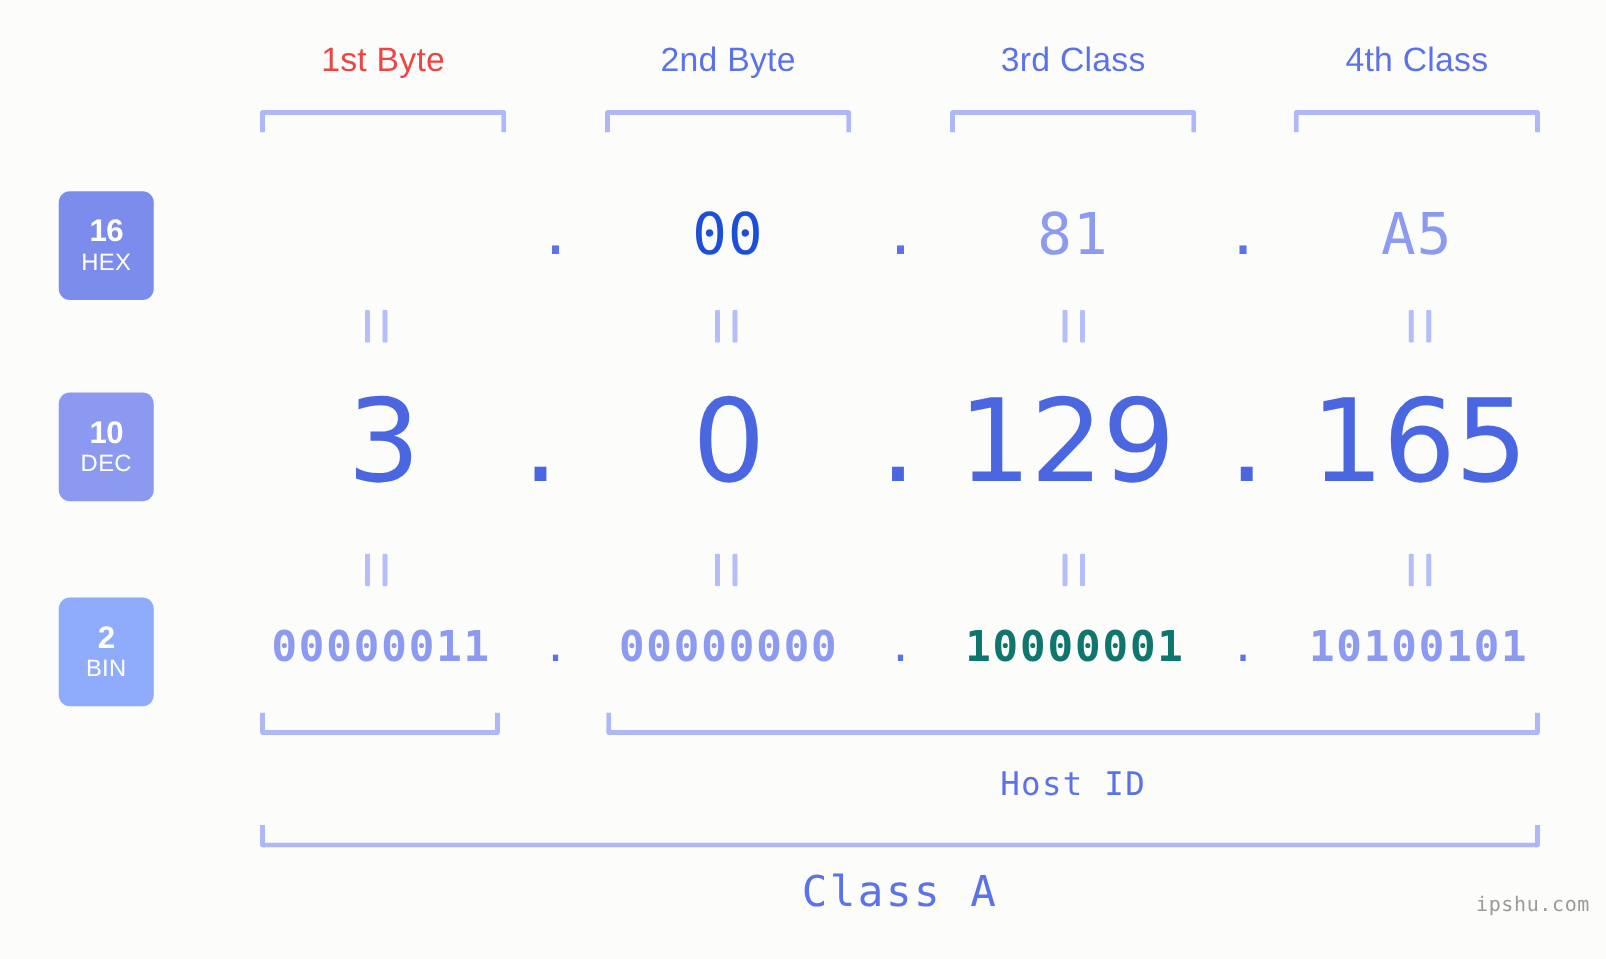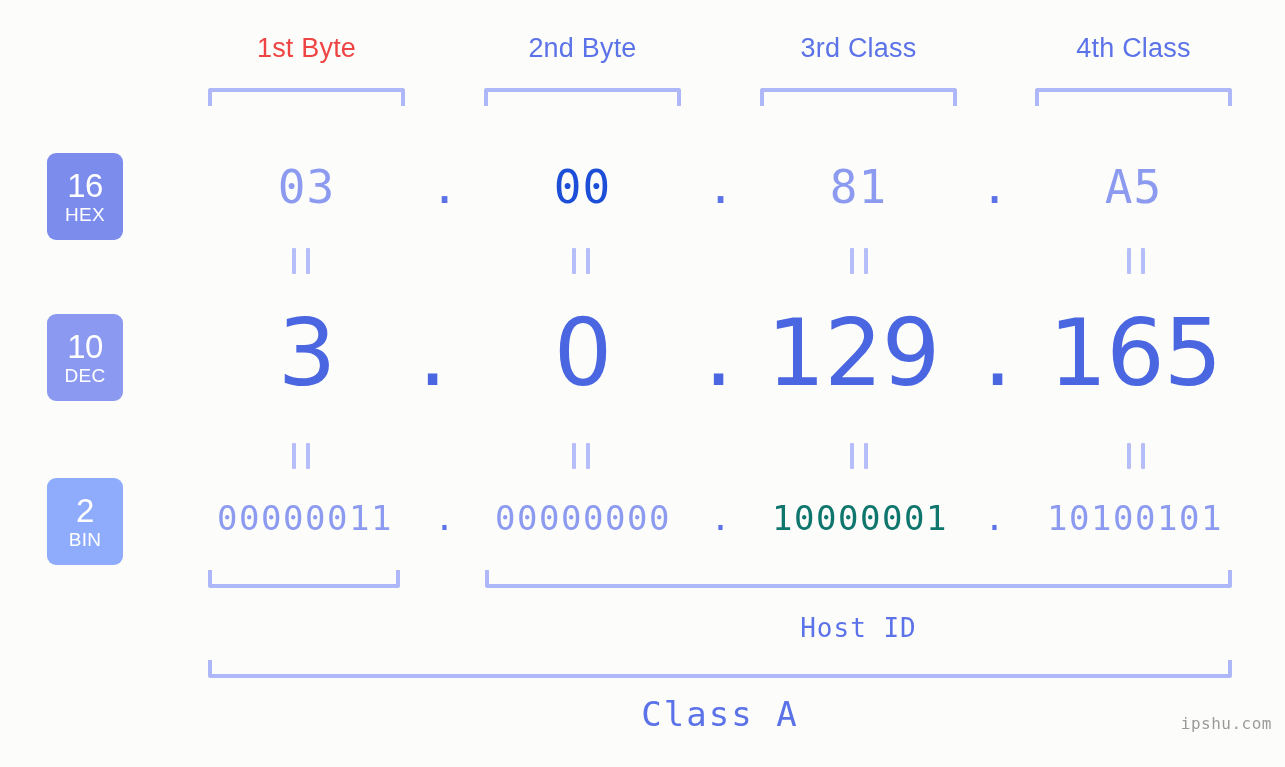--- a/index.html
+++ b/index.html
@@ -61,22 +61,22 @@
     color: #ffffff;
     text-align: center;
     font-family: "Liberation Sans", sans-serif;
     display: flex;
     flex-direction: column;
     align-items: center;
     justify-content: center;
     line-height: 1;
   }
   .badge .num {
-    font-size: 33px;
-    font-weight: 400;
+    font-size: 25px;
+    font-weight: 700;
     letter-spacing: -0.5px;
   }
   .badge .name {
     font-size: 19px;
     font-weight: 400;
     margin-top: 3px;
     letter-spacing: 0.3px;
   }
 
   
@@ -108,20 +108,21 @@
   .dec-dot {
     font-size: 92px;
     color: #4a66e0;
     font-family: "DejaVu Sans", sans-serif;
   }
 
   .bin-val {
     font-size: 34px;
     color: #8c9bf0;
     letter-spacing: 1.5px;
+    font-weight: bold;
   }
   .bin-dot {
     font-size: 34px;
     color: #5c72e8;
     font-family: "DejaVu Sans Mono", monospace;
   }
 
   
   .eqmark {
     position: absolute;
@@ -192,21 +193,20 @@
   <div class="badge" id="badge-dec" style="top: 314px; height: 87px; background: rgb(139, 153, 240);">
     <span class="num">10</span>
     <span class="name">DEC</span>
   </div>
 
   <div class="badge" id="badge-bin" style="top: 478px; height: 87px; background: rgb(143, 171, 252);">
     <span class="num">2</span>
     <span class="name">BIN</span>
   </div>
 
-  <div class="val hex-val" style="left: 208px; top: 160px; width: 197px; color: rgb(140, 155, 240);">03</div>
   <div class="val hex-dot" style="left:405px; top:160px; width:79px;">.</div>
   <div class="val hex-val" style="left: 484px; top: 160px; width: 197px; color: #1d4ed8;">00</div>
   <div class="val hex-dot" style="left:681px; top:160px; width:79px;">.</div>
   <div class="val hex-val" style="left: 760px; top: 160px; width: 197px; color: rgb(140, 155, 240);">81</div>
   <div class="val hex-dot" style="left:955px; top:160px; width:79px;">.</div>
   <div class="val hex-val" style="left: 1035px; top: 160px; width: 197px; color: rgb(140, 155, 240);">A5</div>
 
   <div class="eqmark" style="left:292px; top:248px;">
       <i style="background: rgb(181, 190, 249);"></i>
       <i style="background: rgb(181, 190, 249);"></i>

